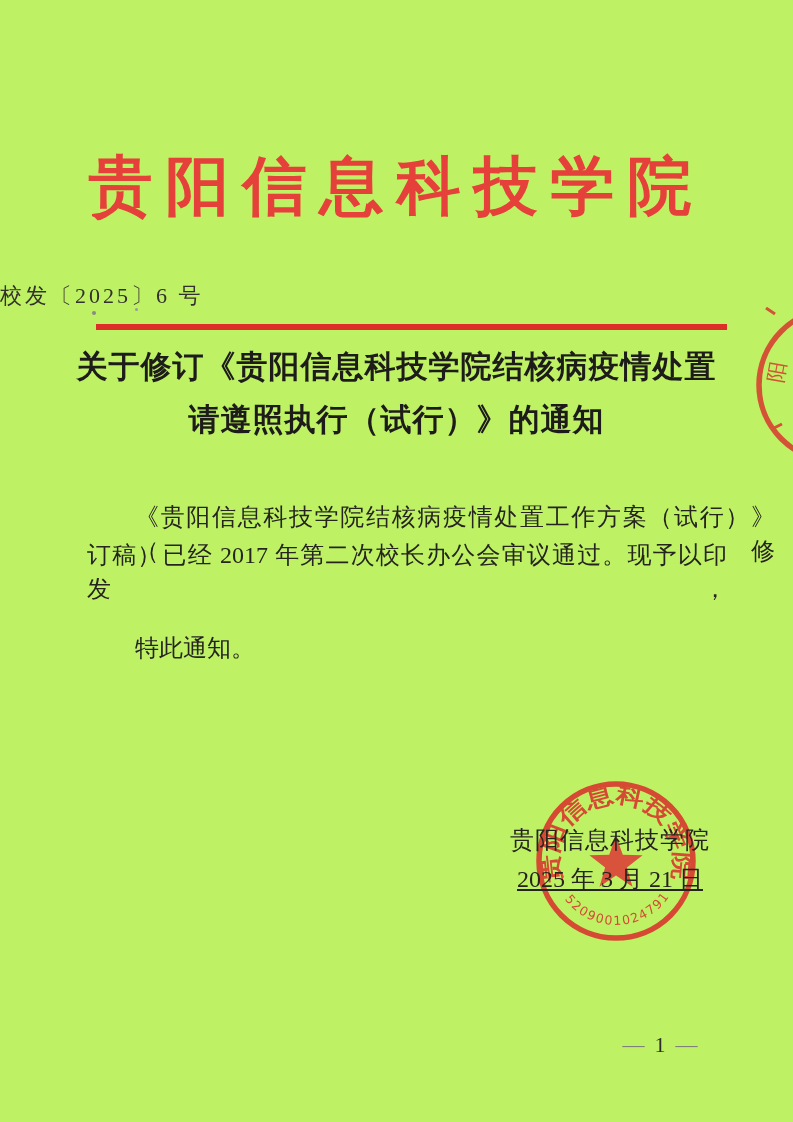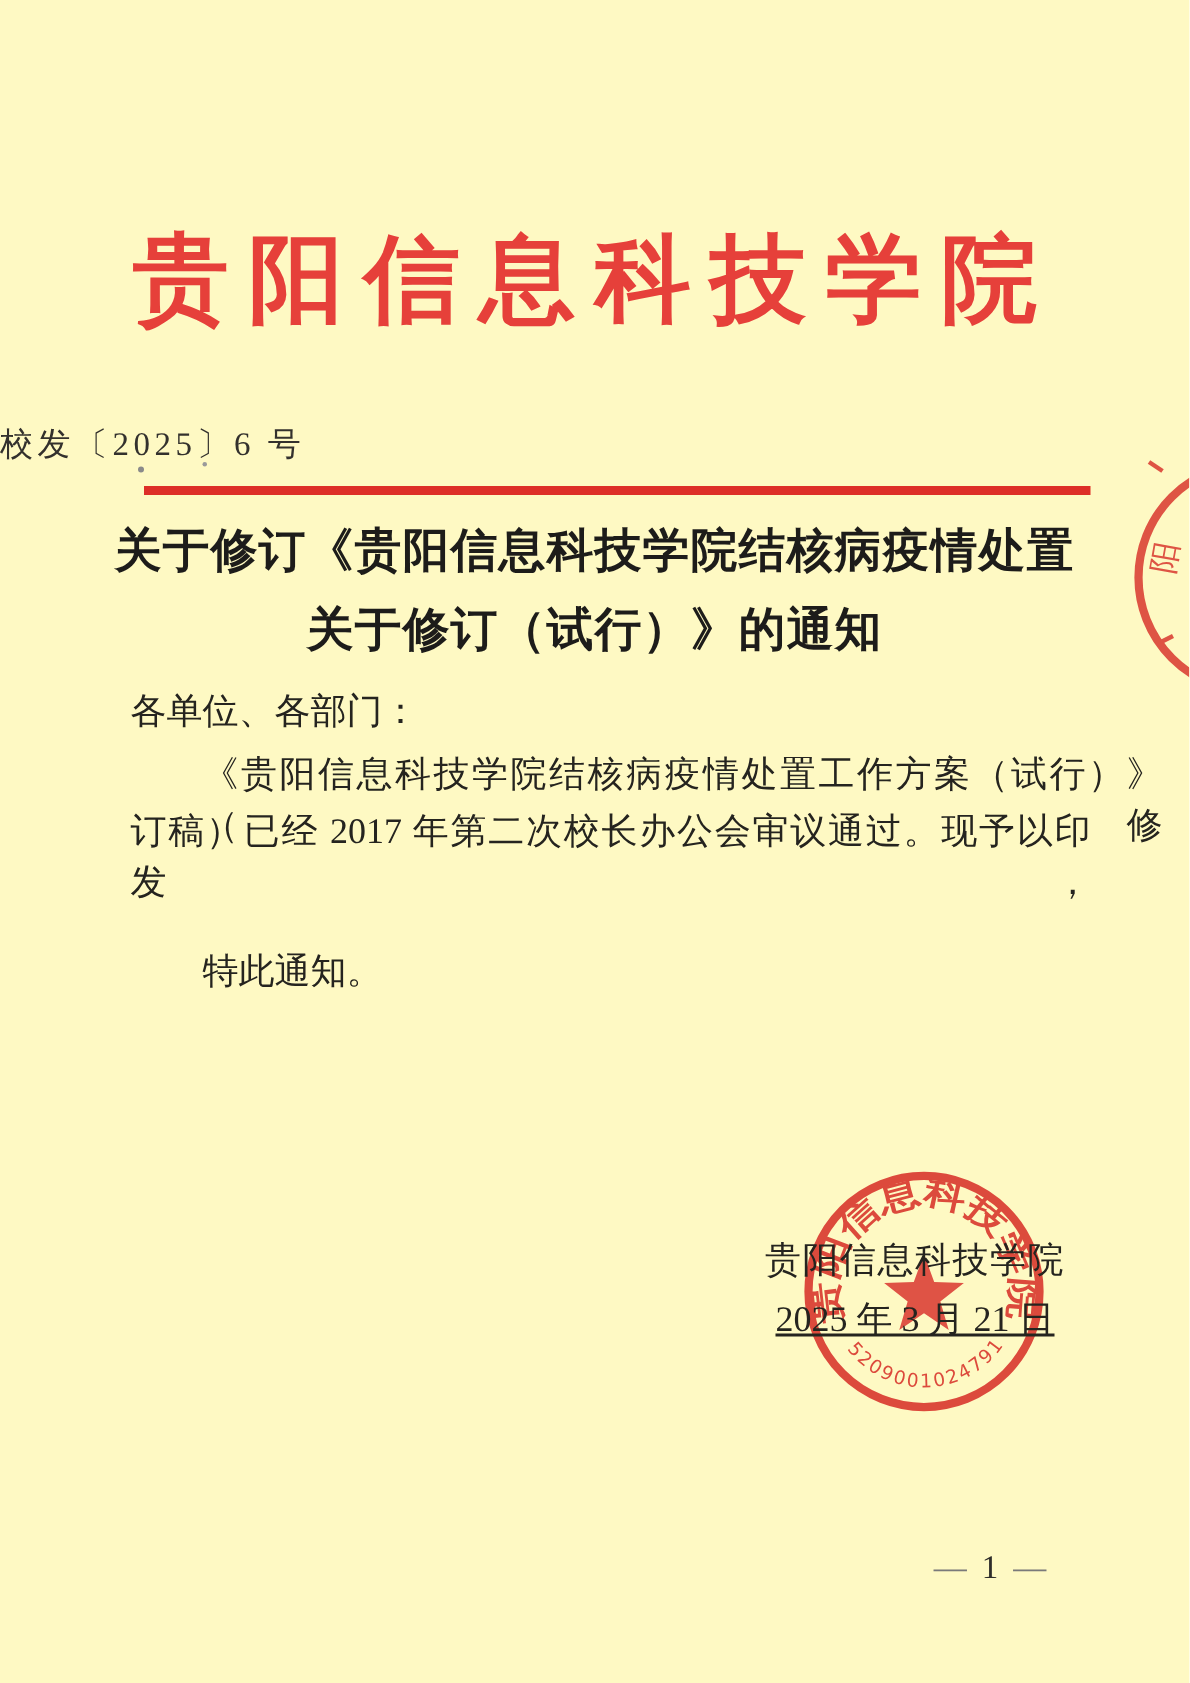--- a/index.html
+++ b/index.html
@@ -1,19 +1,19 @@
 <!DOCTYPE html>
 <html><head>
 <meta charset="utf-8">
 <style>
   html,body{margin:0;padding:0;background:#ffffff;}
   .page{
     position:relative;
     width:793px;height:1122px;
-    background:#fef9c3;
+    background:#bef264;
     overflow:hidden;
     font-family:"Liberation Serif","DejaVu Serif",serif;
     color:#2a2a28;
   }
   
   .org-title{
     position:absolute;top:152px;left:0;right:0;
     text-align:center;
     font-size:64px;font-weight:900;
     letter-spacing:13px;
@@ -98,24 +98,23 @@
 
   <div class="doc-number">校发〔2025〕6 号</div>
 
   <div class="speck s1"></div>
   <div class="speck s2"></div>
 
   <div class="red-rule"></div>
 
   <div class="subject">
     <div>关于修订《贵阳信息科技学院结核病疫情处置</div>
-    <div>关于修订（试行）》的通知</div>
+    <div>请遵照执行（试行）》的通知</div>
   </div>
 
-  <div class="body-line t-salutation">各单位、各部门：</div>
 
   <div class="body-line justify t-p1">《贵阳信息科技学院结核病疫情处置工作方案（试行）》（修</div>
 
   <div class="body-line justify t-p2">订稿）已经 2017 年第二次校长办公会审议通过。现予以印发，</div>
 
 
   <div class="body-line indent t-closing">特此通知。</div>
 
 
   <svg class="seal-corner" viewBox="0 0 120 222" xmlns="http://www.w3.org/2000/svg">

